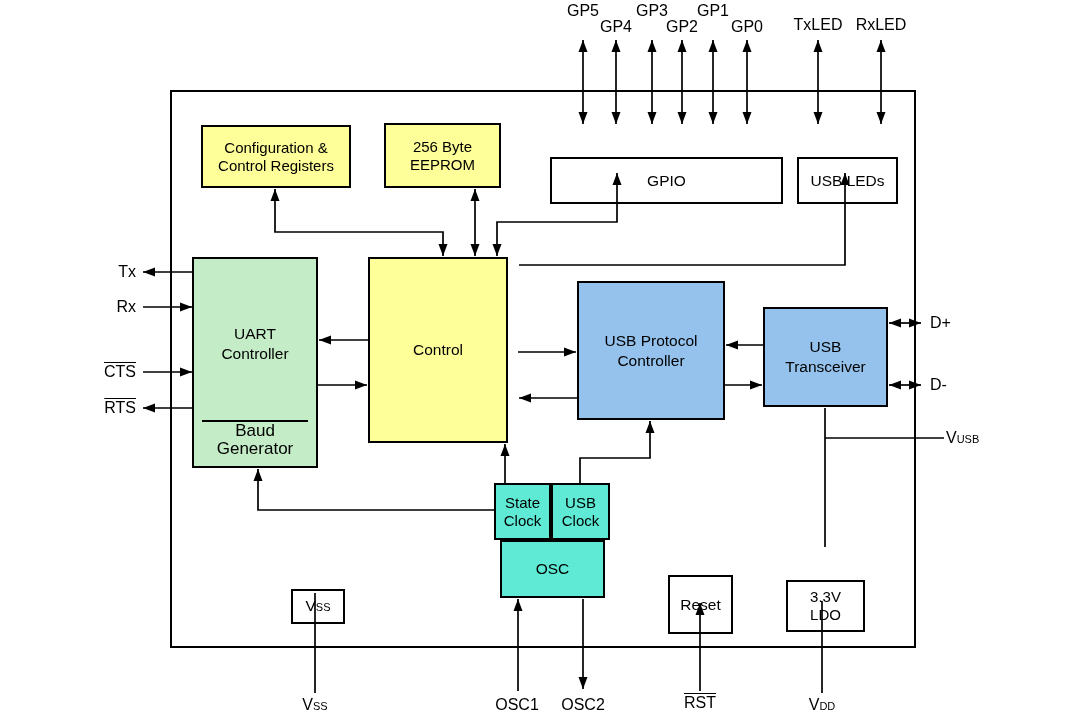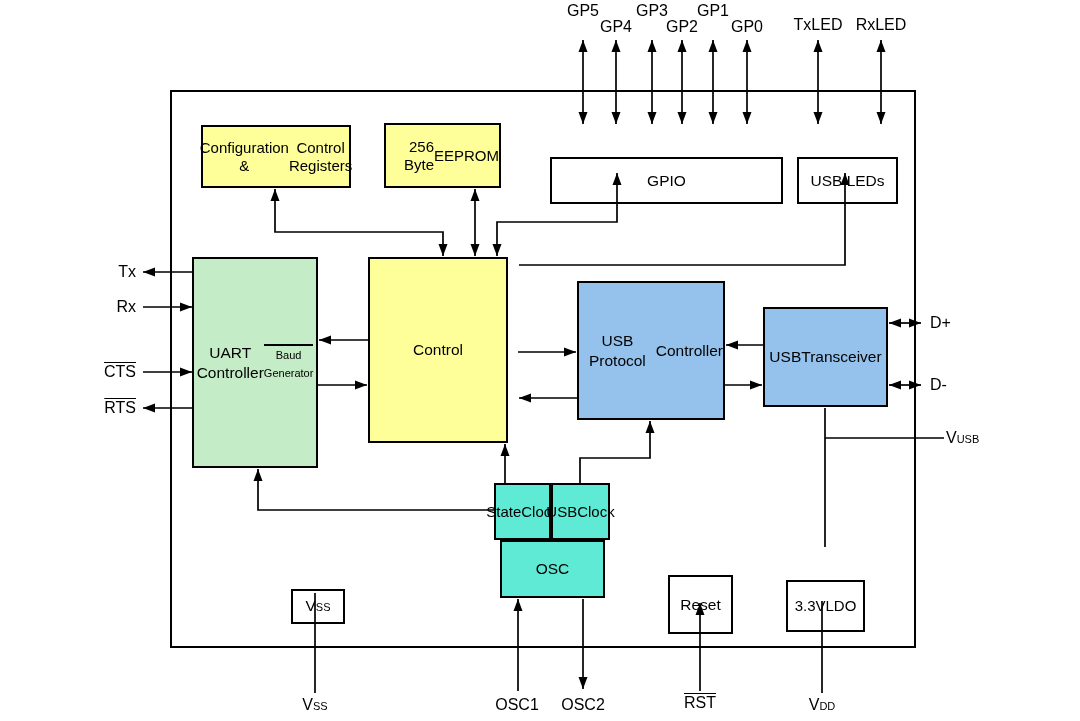--- a/index.html
+++ b/index.html
@@ -1,36 +1,36 @@
 <!DOCTYPE html>
 <html><head>
 <meta charset="utf-8">
 <style>
   * { margin:0; padding:0; box-sizing:border-box; }
   html,body { background:#ffffff; }
   body { font-family:"Liberation Sans", sans-serif; color:#000; }
   .stage { position:relative; width:1080px; height:721px; background:#fff; overflow:hidden; }
   .boundary { position:absolute; left:170px; top:90px; width:746px; height:558px; border:2px solid #000; z-index:0; }
-  .block { position:absolute; border:2px solid #000; display:flex; flex-direction:row; align-items:center; justify-content:center;
+  .block { position:absolute; border:2px solid #000; display:flex; flex-direction:column; align-items:center; justify-content:center;
            text-align:center; font-size:15.5px; line-height:20px; z-index:1; }
   .c-yellow { background:#FFFF99; }
   .c-green  { background:#C4ECC6; }
   .c-blue   { background:#94C2EC; }
   .c-orange { background:#5eead4; }
   .c-white  { background:#FFFFFF;margin-top:32px; }
   .wires { position:absolute; left:0; top:0; z-index:2; pointer-events:none; }
   .wires line, .wires polyline { stroke:#000; stroke-width:1.7; fill:none; }
   .pin { position:absolute; font-size:16px; line-height:18px; white-space:nowrap; z-index:3; }
   .t { transform:translateX(-50%); }
   .l { width:70px; text-align:right; }
   .overline { text-decoration:overline; text-decoration-thickness:1.4px; }
   .sub { font-size:11px; }
   .uart-top { display:flex; flex-direction:column; align-items:center; justify-content:center; height:166px; width:100%; }
   .baud-bot { display:flex; flex-direction:column; align-items:center; justify-content:center; flex:1; width:100%;
-              border-top:2px solid #000; font-size:11px; line-height:18px; }
+              border-top:2px solid #000; font-size:17px; line-height:18px; }
   .small-lines { line-height:18px; font-size:15px; }
 </style>
 </head>
 <body>
 
 <div class="stage">
 
   <div class="boundary"></div>
 
   <div class="block c-yellow small-lines" style="left:201px;top:125px;width:150px;height:63px;">

